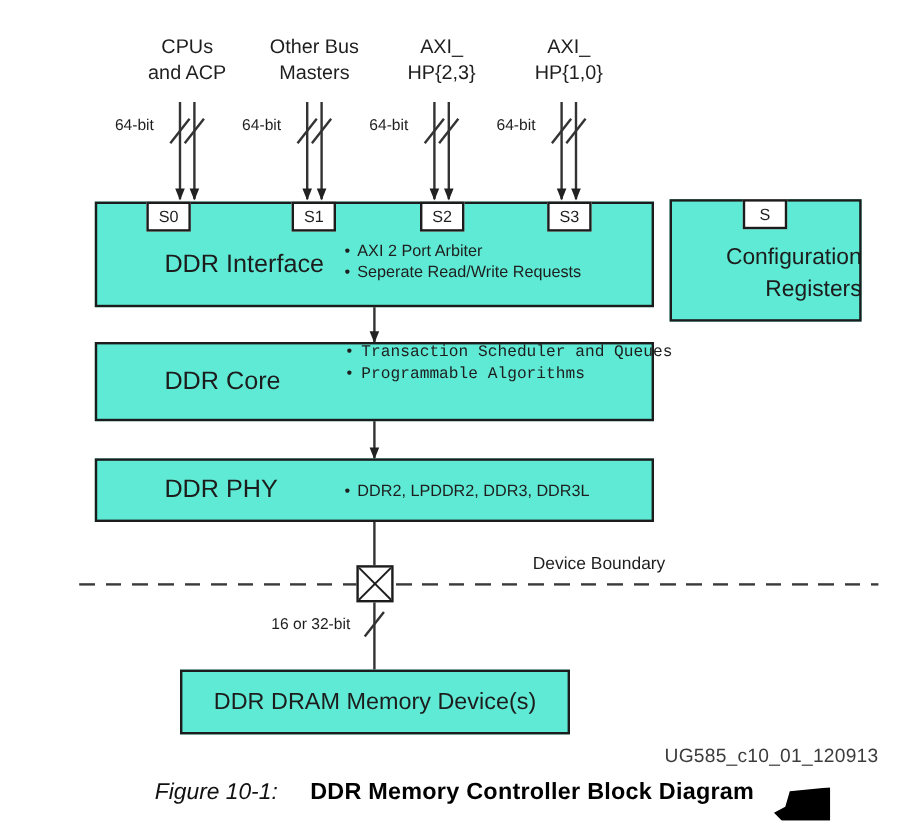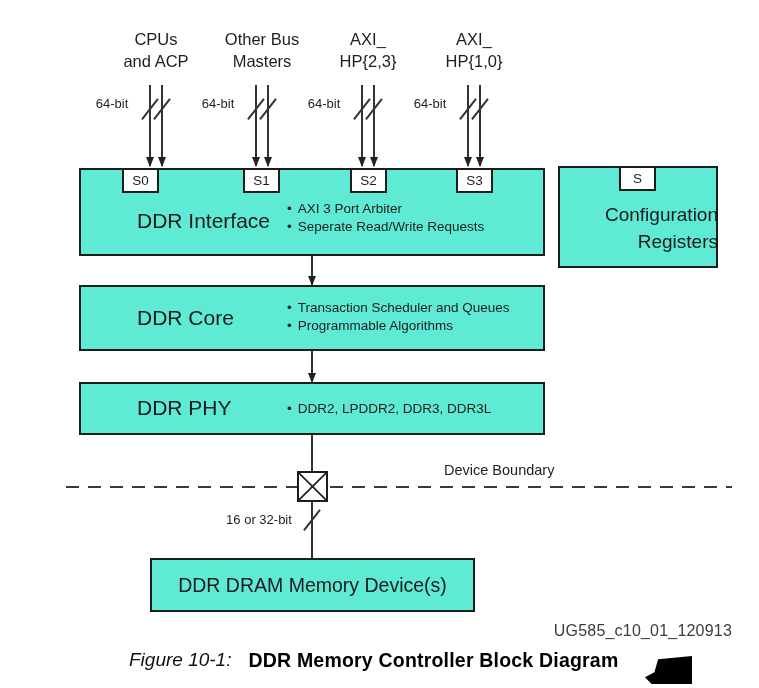--- a/index.html
+++ b/index.html
@@ -47,21 +47,21 @@
   
   .dashed{position:absolute;left:66px;top:486px;width:666px;height:2px;
     background:repeating-linear-gradient(90deg,#3a3a3a 0 13px,transparent 13px 22px);}
   .xbox{position:absolute;left:297px;top:471px;width:31px;height:31px;border:2px solid #1c1c1c;
     background:#fff;box-sizing:border-box;}
   .boundary-label{position:absolute;left:444px;top:462px;font-size:14.5px;color:#1e1e1e;}
   .bus-label.b16{top:512px;left:214px;width:90px;}
   
   .doc-tag{position:absolute;left:480px;top:622px;width:252px;text-align:right;
     font-size:16px;color:#3c3c3c;letter-spacing:0.2px;}
-  .caption{position:absolute;left:129px;top:649px;display:flex;align-items:flex-start;gap:17px;white-space:nowrap;}
+  .caption{position:absolute;left:129px;top:649px;display:flex;align-items:center;gap:27px;white-space:nowrap;}
   .caption .fig-label{font-style:italic;font-size:19px;color:#111;}
   .caption .fig-title{font-weight:bold;font-size:19.5px;color:#000;letter-spacing:0.2px;}
   .blob{position:absolute;left:645px;top:656px;width:47px;height:28px;background:#000;
     clip-path:polygon(28% 12%,100% 0,100% 100%,14% 100%,0 76%,20% 58%);}
 </style>
 </head>
 <body>
 
 <div id="canvas">
 
@@ -110,41 +110,41 @@
     <div class="vline head a2"></div>
     <div class="slash s1"></div>
     <div class="slash s2"></div>
     <div class="bus-label">64-bit</div>
   </div>
 
 
   <div class="block" style="left:79px;top:168px;width:466px;height:88px;"></div>
   <div class="block-title" style="left:137px;top:209px;">DDR Interface</div>
   <div class="bullets" style="top:200px;">
-    <div class="bullet">AXI 3 Port Arbiter</div>
+    <div class="bullet">AXI 2 Port Arbiter</div>
     <div class="bullet">Seperate Read/Write Requests</div>
   </div>
 
   <div class="sbox" style="left:122px;">S0</div>
   <div class="sbox" style="left:243px;">S1</div>
   <div class="sbox" style="left:350px;">S2</div>
   <div class="sbox" style="left:456px;">S3</div>
 
   <div class="block" style="left:558px;top:166px;width:160px;height:102px;"></div>
   <div class="sbox" style="left:619px;top:166px;">S</div>
   <div class="config-title">
     <div>Configuration</div>
     <div>Registers</div>
   </div>
 
   <div class="vline head" style="left:311.25px;top:256px;height:29px;"></div>
 
   <div class="block" style="left:79px;top:285px;width:466px;height:66px;"></div>
   <div class="block-title" style="left:137px;top:306px;">DDR Core</div>
-  <div class="bullets" style="top:299px;">
+  <div class="bullets" style="top:286px;font-family:Liberation Mono, monospace;">
     <div class="bullet">Transaction Scheduler and Queues</div>
     <div class="bullet">Programmable Algorithms</div>
   </div>
 
   <div class="vline head" style="left:311.25px;top:351px;height:31px;"></div>
 
   <div class="block" style="left:79px;top:382px;width:466px;height:53px;"></div>
   <div class="block-title" style="left:137px;top:396px;">DDR PHY</div>
   <div class="bullets" style="top:400px;">
     <div class="bullet">DDR2, LPDDR2, DDR3, DDR3L</div>

